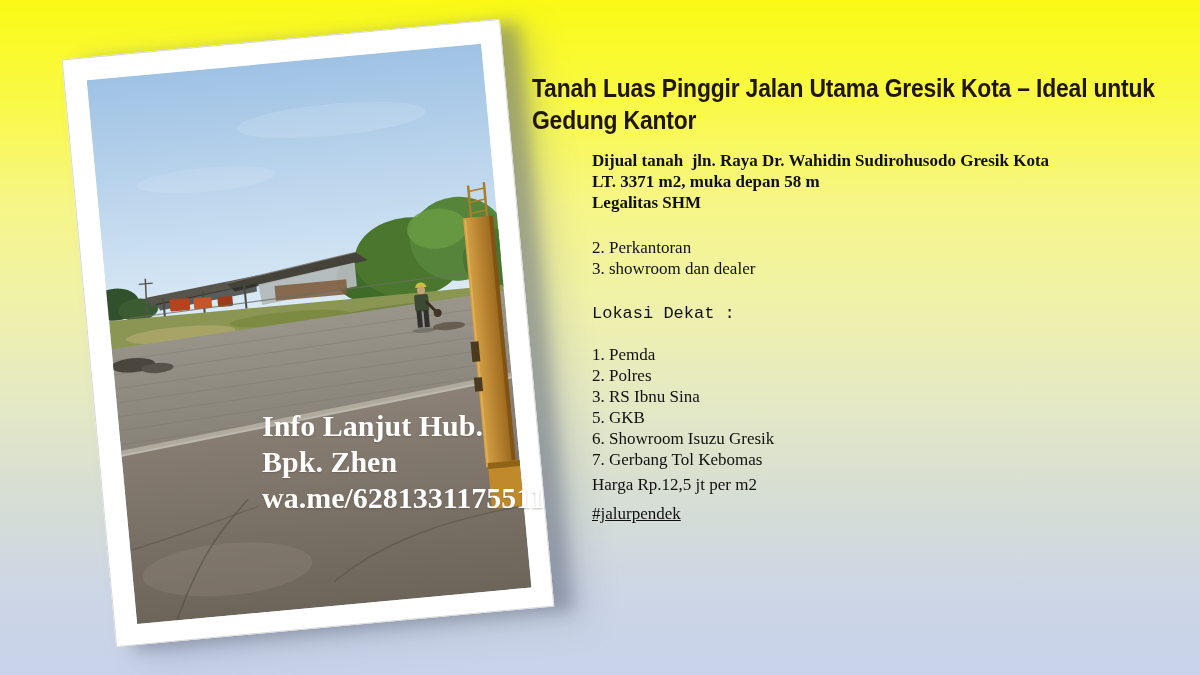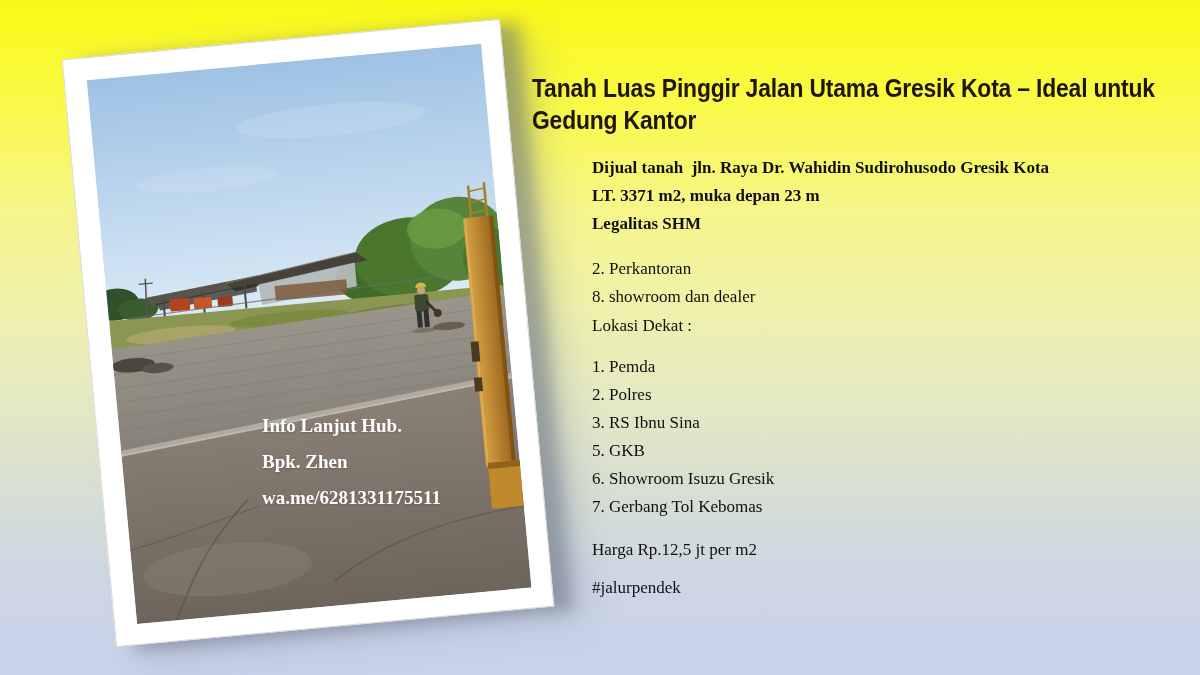--- a/index.html
+++ b/index.html
@@ -18,44 +18,44 @@
     border:1px solid #d9d9d9;
     transform:rotate(-5.3deg);
     box-shadow:18px 5px 16px rgba(95,104,125,.45), 30px 14px 34px rgba(110,120,145,.25);
   }
   .photo-scene{display:block; width:396px; height:546px; background:#cfe2f2;}
 
   
   .contact{
     position:absolute; left:262px; top:408px;
     font-family:"Liberation Serif", serif; font-weight:700;
-    font-size:19px; line-height:36px; color:#ffffff;
+    font-size:30px; line-height:36px; color:#ffffff;
     text-shadow:0 1px 2px rgba(70,60,45,.35);
     white-space:nowrap;
   }
 
   
   .title{
     position:absolute; left:532px; top:72px; width:770px;
     font-weight:700; font-size:26px; line-height:32px; color:#1f1508;
     transform:scaleX(.88); transform-origin:left top;
     letter-spacing:-.2px;
   }
   .body{
     position:absolute; left:592px; top:150px; width:520px;
     font-family:"Liberation Serif", serif; font-size:17px; line-height:21px;
     color:#101010;
   }
-  .b-line{white-space:pre-wrap;margin-top:7px;}
+  .b-line{white-space:pre-wrap;}
   .bold{font-weight:700;}
   .sec-suitable{margin-top:24px;}
-  .sec-nearby-head{margin-top:8px;}
+  .sec-nearby-head{margin-top:24px;font-family:Liberation Mono, monospace;}
   .sec-nearby-items{margin-top:20px;}
-  .sec-price{margin-top:22px;}
-  .sec-hashtag{margin-top:17px;}
+  .sec-price{margin-top:4px;}
+  .sec-hashtag{margin-top:8px;text-decoration:underline;}
 </style>
 </head>
 <body>
 
 <div class="slide">
 
   <div class="polaroid">
     <svg class="photo-scene" viewBox="0 0 396 546">
       <defs>
         <linearGradient id="skyGrad" x1="0" y1="0" x2="0" y2="1">
@@ -179,26 +179,26 @@
   <div class="contact">
     <div>Info Lanjut Hub.</div>
     <div>Bpk. Zhen</div>
     <div>wa.me/6281331175511</div>
   </div>
 
   <div class="title">Tanah Luas Pinggir Jalan Utama Gresik Kota – Ideal untuk Gedung Kantor</div>
 
   <div class="body">
     <div class="b-line bold">Dijual tanah  jln. Raya Dr. Wahidin Sudirohusodo Gresik Kota</div>
-    <div class="b-line bold">LT. 3371 m2, muka depan 23 m</div>
+    <div class="b-line bold">LT. 3371 m2, muka depan 58 m</div>
     <div class="b-line bold">Legalitas SHM</div>
 
     <div class="sec-suitable">
       <div class="b-line">2. Perkantoran</div>
-      <div class="b-line">8. showroom dan dealer</div>
+      <div class="b-line">3. showroom dan dealer</div>
     </div>
 
     <div class="sec-nearby-head">Lokasi Dekat :</div>
 
     <div class="sec-nearby-items">
       <div class="b-line">1. Pemda</div>
       <div class="b-line">2. Polres</div>
       <div class="b-line">3. RS Ibnu Sina</div>
       <div class="b-line">5. GKB</div>
       <div class="b-line">6. Showroom Isuzu Gresik</div>

